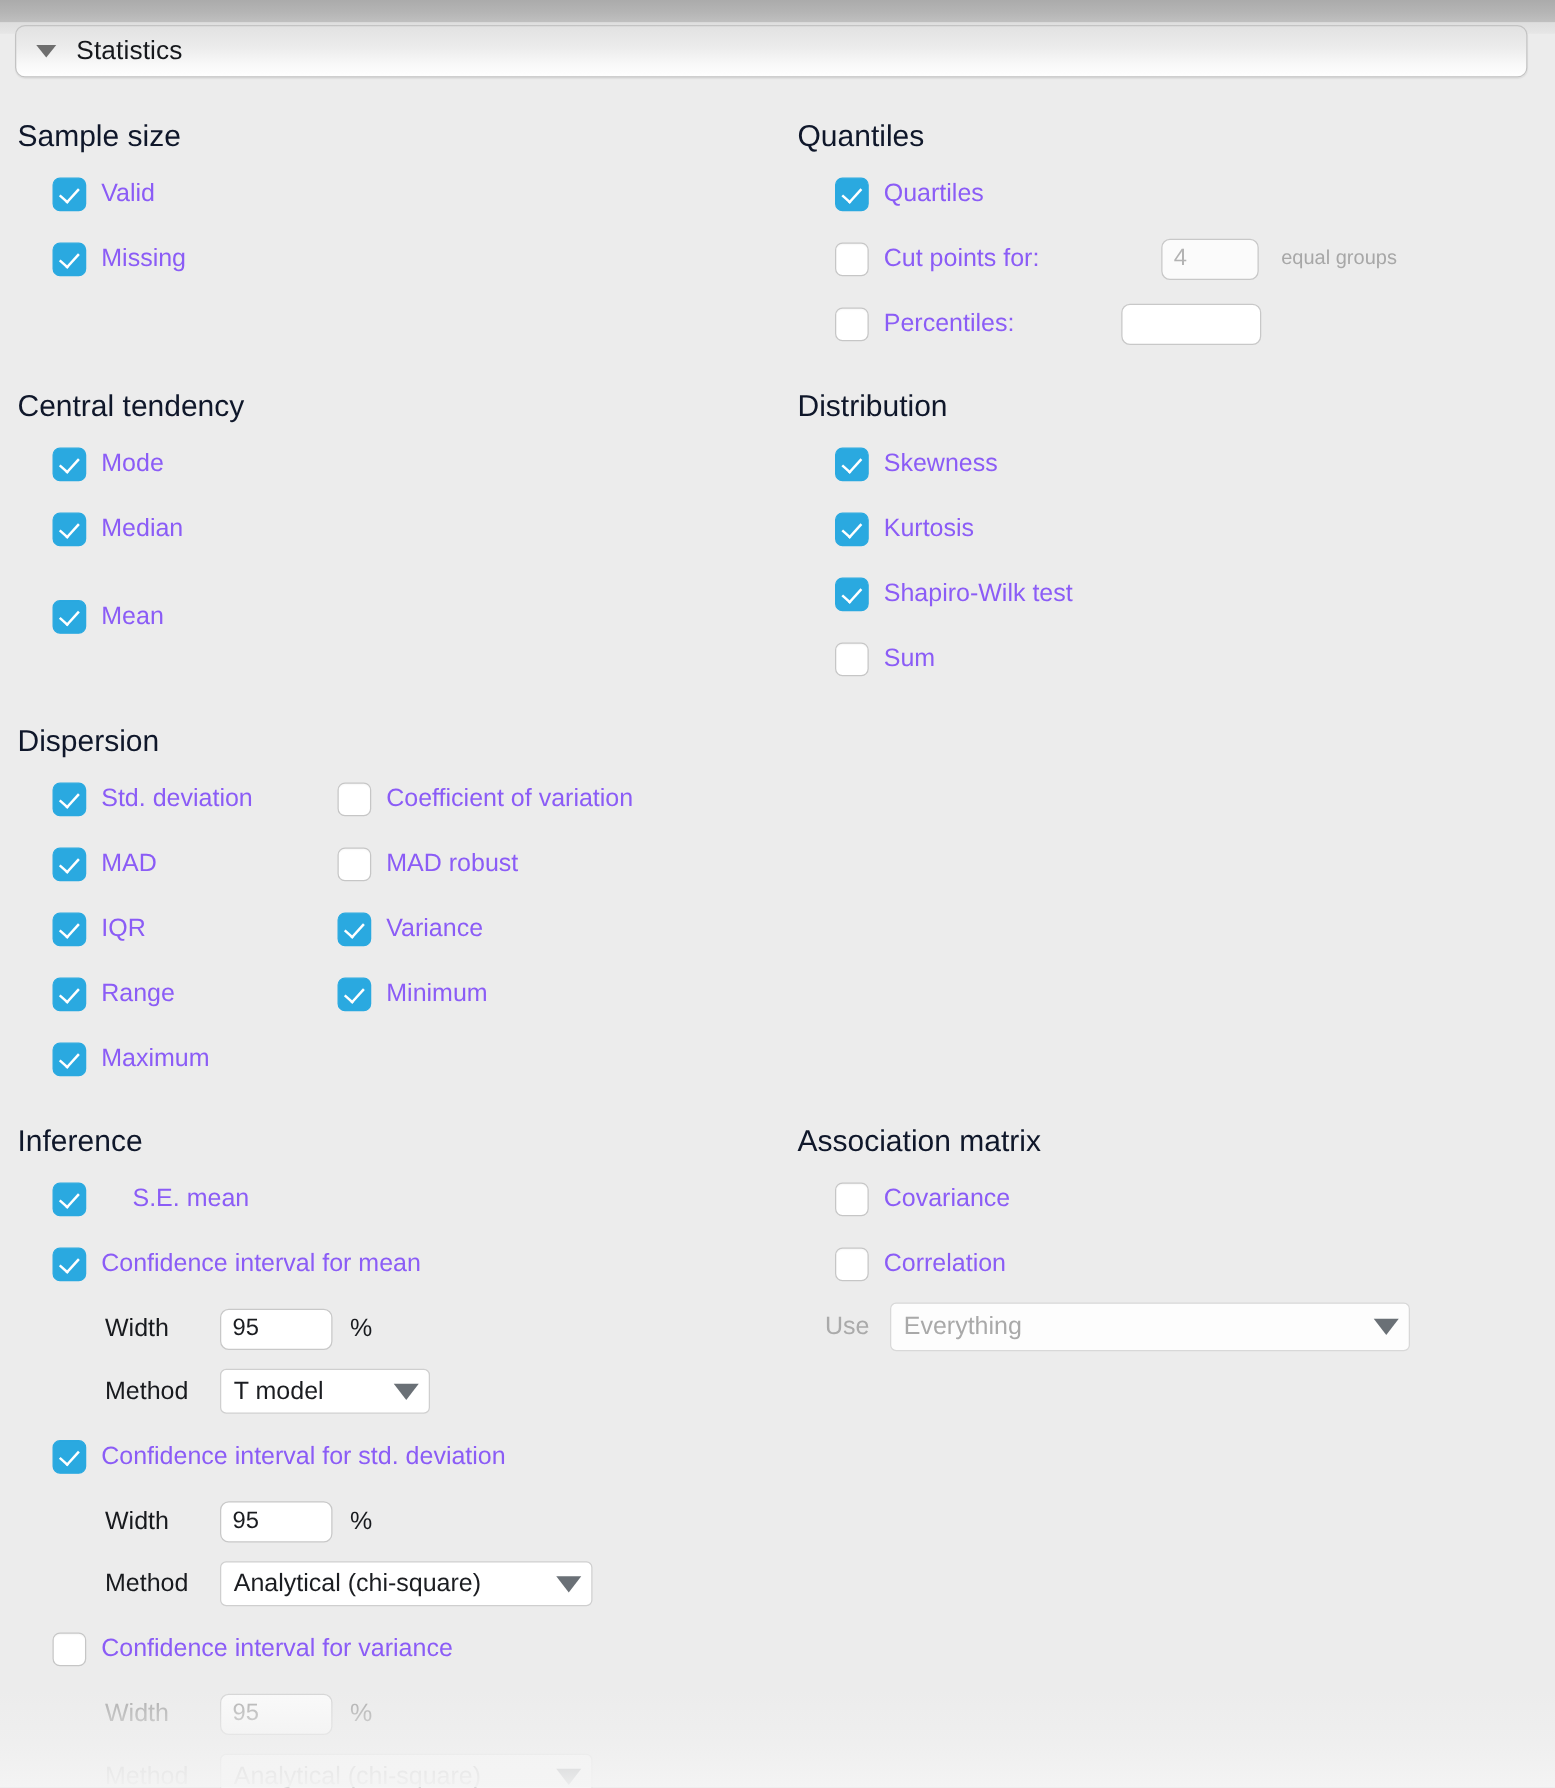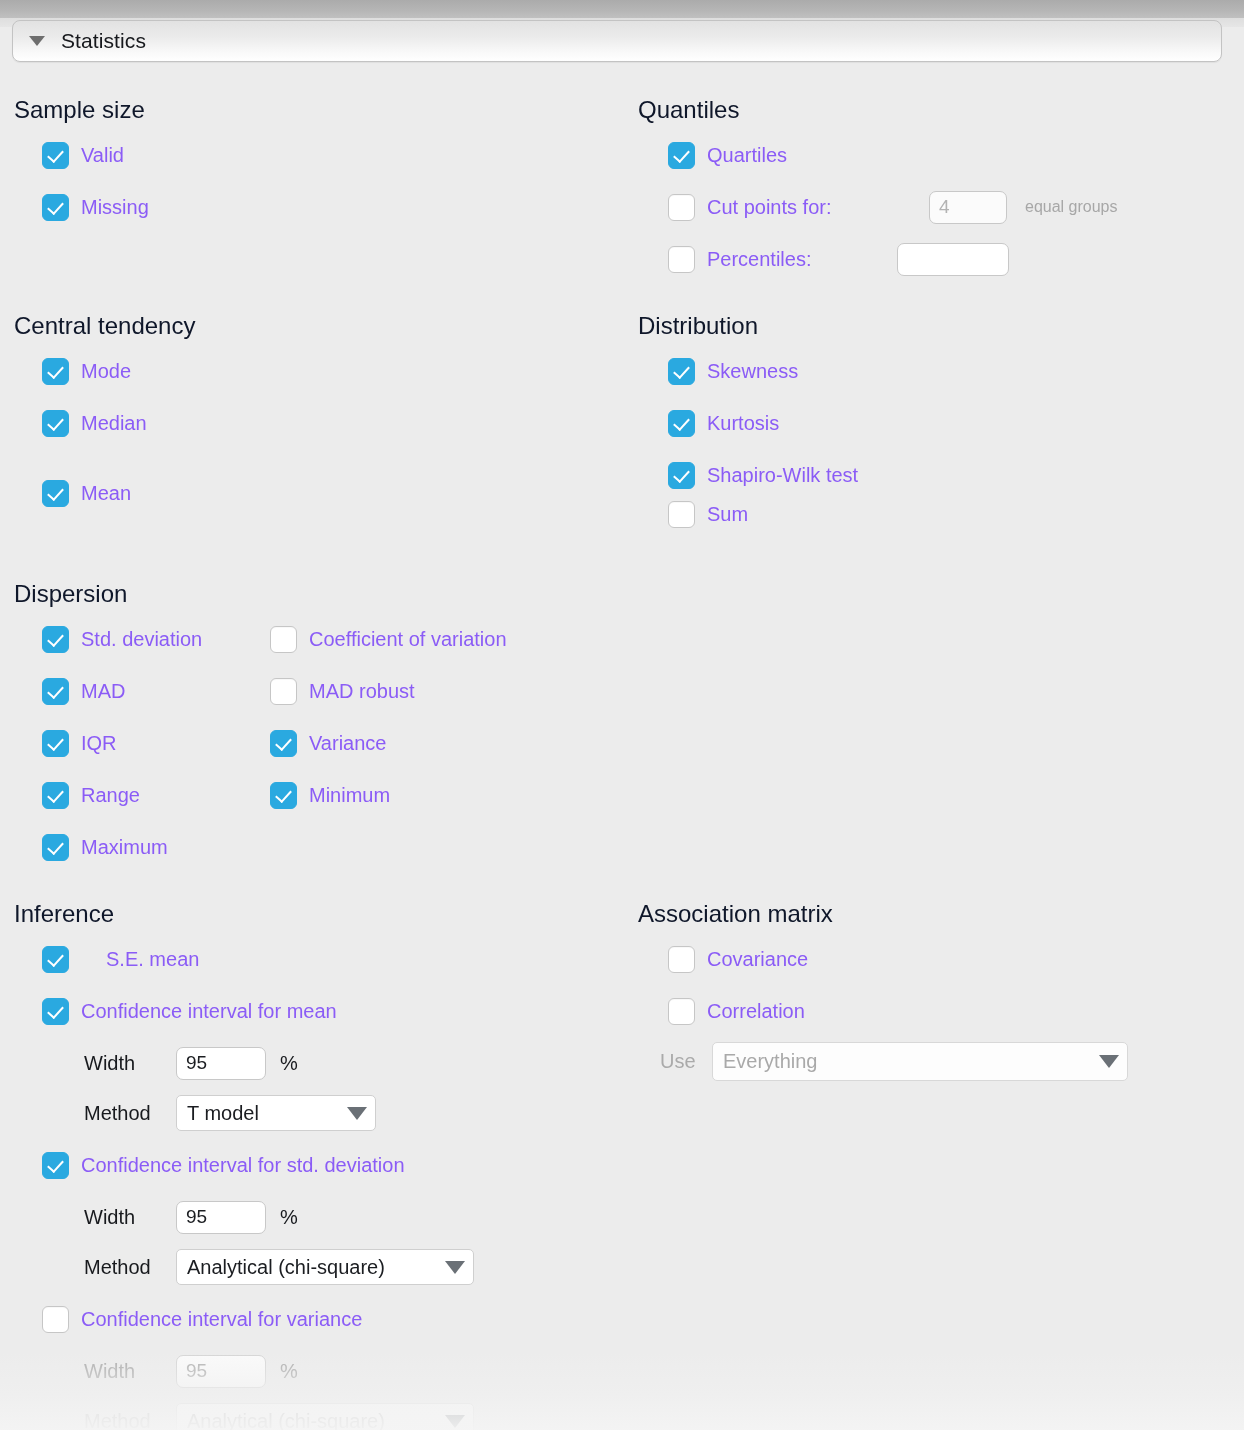--- a/index.html
+++ b/index.html
@@ -255,21 +255,21 @@
     </div>
 
     <div class="row" style="top:986px;left:70px;">
       <span class="inline-label" style="width:92px;">Width</span>
       <span class="field" style="width:90px;">95</span>
       <span class="inline-label" style="margin-left:14px;">%</span>
     </div>
 
     <div class="row" style="top:1036px;left:70px;">
       <span class="inline-label" style="width:92px;">Method</span>
-      <span class="combo" style="width:200px;">
+      <span class="combo" style="width:168px;">
         <span class="txt">T model</span>
         <span class="arrow"></span>
       </span>
     </div>
 
     <div class="row" style="top:1088px;left:28px;">
       <span class="cb on"></span>
       <span class="cb-label">Confidence interval for std. deviation</span>
     </div>
 
@@ -337,21 +337,21 @@
       <span class="cb-label">Skewness</span>
     </div>
     <div class="row" style="top:346px;left:30px;">
       <span class="cb on"></span>
       <span class="cb-label">Kurtosis</span>
     </div>
     <div class="row" style="top:398px;left:30px;">
       <span class="cb on"></span>
       <span class="cb-label">Shapiro-Wilk test</span>
     </div>
-    <div class="row" style="top:437px;left:30px;">
+    <div class="row" style="top:450px;left:30px;">
       <span class="cb off"></span>
       <span class="cb-label">Sum</span>
     </div>
 
     <div class="group-label" style="top:838px;left:0;">Association matrix</div>
 
     <div class="row" style="top:882px;left:30px;text-align:center;">
       <span class="cb off"></span>
       <span class="cb-label">Covariance</span>
     </div>

